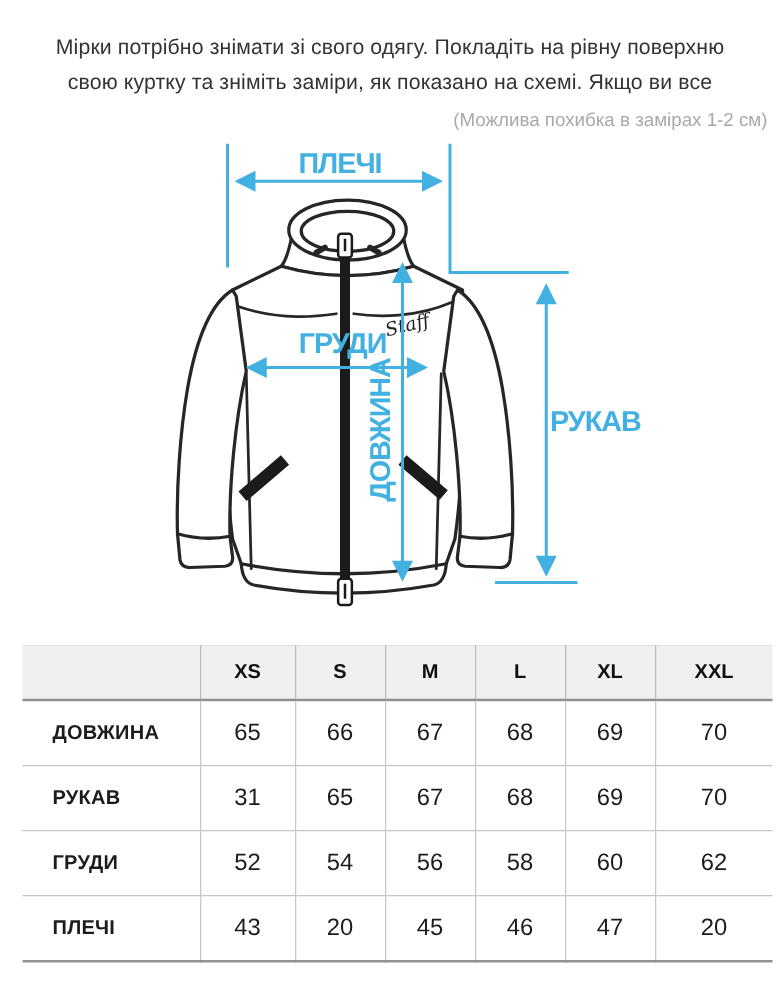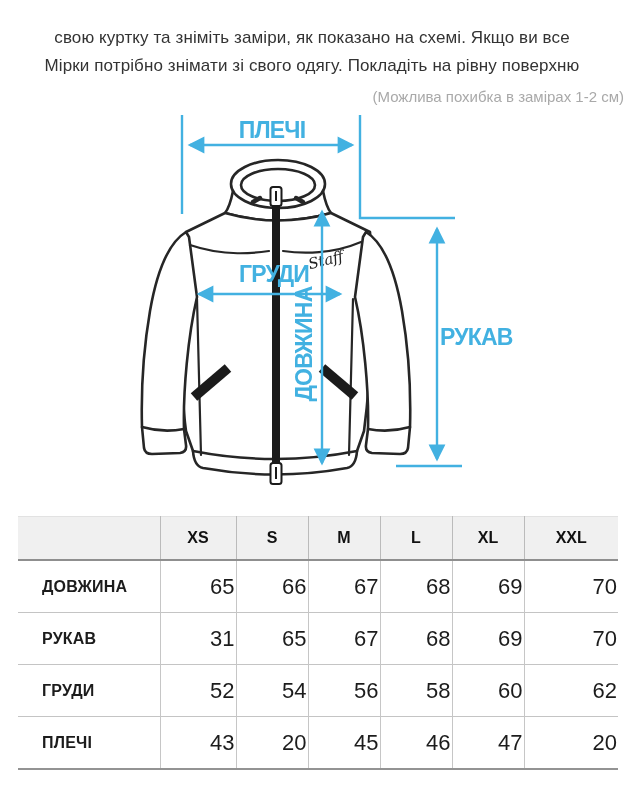--- a/index.html
+++ b/index.html
@@ -16,20 +16,21 @@
   .intro {
     padding-top: 24px;
     text-align: center;
     font-size: 17px;
     line-height: 28px;
     color: #333333;
     letter-spacing: 0.1px;
   }
   .note {
     margin-top: 8px;
+    padding-right: 10px;
     text-align: right;
     font-size: 15px;
     color: #a9a9a9;
   }
   
   .diagram { display: block; margin-top: 6px; }
   .measure-label {
     font-family: "Liberation Sans", sans-serif;
     font-weight: bold;
     font-size: 23px;
@@ -60,43 +61,43 @@
     font-size: 16px;
     font-weight: bold;
     color: #111111;
     text-align: center;
   }
   .size-table thead th:first-child { border-left: none; }
   .size-table tbody th, .size-table tbody td {
     height: 49px;
     border-top: 1px solid #c4c4c4;
     border-left: 1px solid #c6c6c6;
-    font-size: 22px;
+    font-size: 19px;
     color: #1c1c1c;
-    text-align: right;
+    text-align: center;
     font-weight: 400;
   }
   .size-table tbody tr:first-child th, .size-table tbody tr:first-child td { border-top: none; }
   .size-table tbody th:first-child, .size-table tbody td:first-child { border-left: none; }
   .size-table tbody .row-label {
     text-align: left;
     padding-left: 24px;
     font-weight: bold;
     font-size: 16px;
     letter-spacing: 0.2px;
   }
 </style>
 </head>
 <body>
 
 <div class="page">
 
   <div class="intro">
+    <div>Мірки потрібно знімати зі свого одягу. Покладіть на рівну поверхню</div>
     <div>свою куртку та зніміть заміри, як показано на схемі. Якщо ви все</div>
-    <div>Мірки потрібно знімати зі свого одягу. Покладіть на рівну поверхню</div>
   </div>
   <div class="note">(Можлива похибка в замірах 1-2 см)</div>
 
   <svg class="diagram" width="624" height="396" viewBox="0 0 624 396">
     <defs>
       <marker id="ah" markerWidth="8" markerHeight="8" refX="6.5" refY="4" orient="auto-start-reverse" markerUnits="strokeWidth">
         <path d="M0.5,0.5 L7.5,4 L0.5,7.5 Z" fill="#42b1e1"></path>
       </marker>
     </defs>
 

